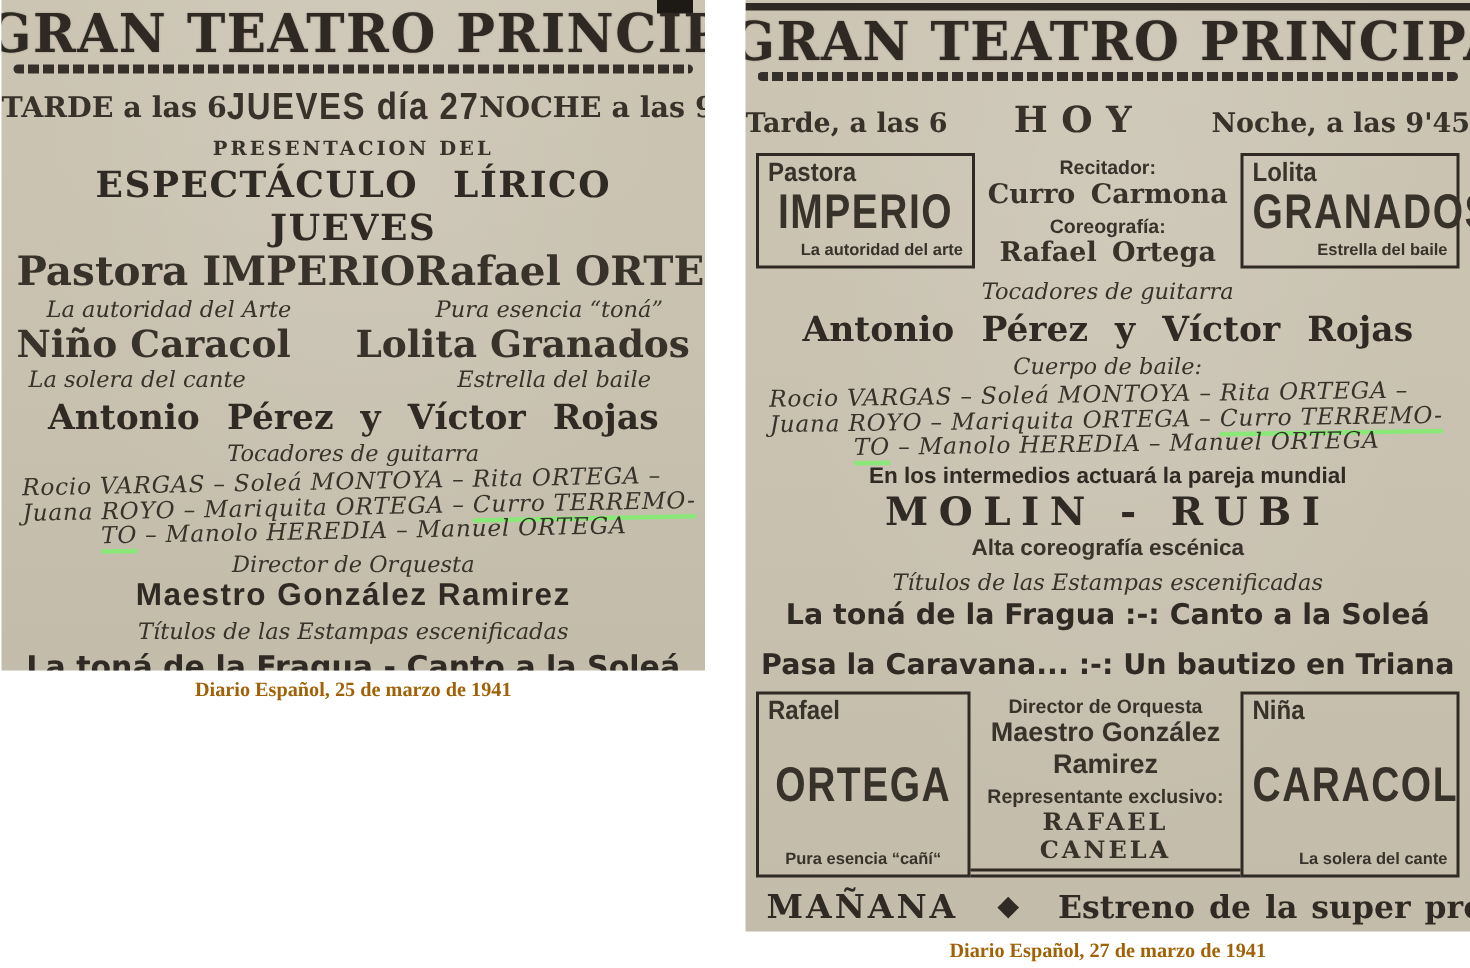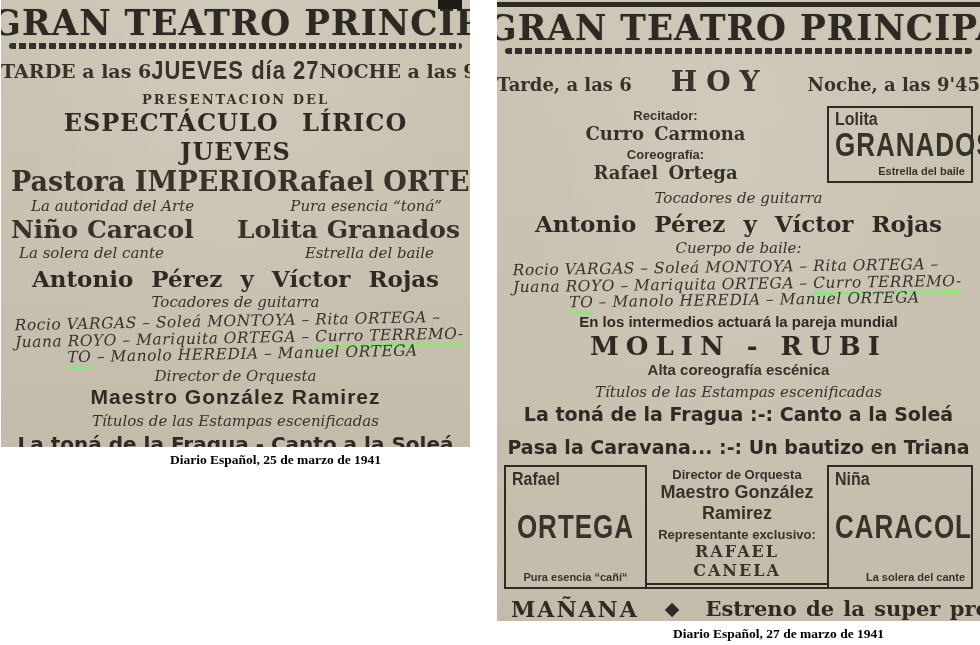--- a/index.html
+++ b/index.html
@@ -34,40 +34,40 @@
     height:6px;margin:4px 8px 0 8px;
     background:repeating-linear-gradient(90deg,#35312a 0 7px, rgba(0,0,0,0) 7px 10px);
     border-radius:3px;
   }
   .schedule{
     display:flex;justify-content:space-between;align-items:baseline;
     padding:0 0;margin-top:9px;white-space:nowrap;
   }
   .sched-side{font-family:"DejaVu Serif","Liberation Serif",serif;font-weight:bold;font-size:19px;}
   .sched-mid{font-family:"Liberation Sans",sans-serif;font-weight:bold;font-size:22px;letter-spacing:1px;transform:scaleY(1.15);}
-  .sched-mid.hoy{font-family:"DejaVu Serif","Liberation Serif",serif;font-size:28px;letter-spacing:9px;transform:none;}
+  .sched-mid.hoy{font-family:"DejaVu Serif","Liberation Serif",serif;font-size:24px;letter-spacing:9px;transform:none;}
 
   .presentacion{font-size:13px;letter-spacing:2px;margin-top:8px;}
   .show-title{font-size:24px;word-spacing:14px;margin-top:1px;letter-spacing:1px;}
   .two-col{display:flex;justify-content:space-between;align-items:baseline;padding:0 10px;}
   .star-name{font-size:27px;white-space:nowrap;}
   .sub-ital{font-size:15px;}
   .second-name{font-size:25px;white-space:nowrap;}
   .antonio{font-size:23px;word-spacing:10px;margin-top:3px;white-space:nowrap;}
   .toc-label{font-size:15px;margin-top:1px;}
   .cast{font-size:15.5px;line-height:1.07;margin-top:2px;transform:rotate(-1.1deg);letter-spacing:.5px;white-space:nowrap;}
   .hl{border-bottom:3px solid #8ae879;}
   .dir-label{font-size:15px;margin-top:4px;}
   .maestro{font-size:21px;letter-spacing:1px;margin-top:0;}
   .estampas-label{font-size:15px;margin-top:3px;}
   .estampa-line{font-family:"DejaVu Sans","Liberation Sans",sans-serif;font-weight:bold;font-size:20px;margin-top:2px;white-space:nowrap;}
 
   .caption{
     position:absolute;font-family:"Liberation Serif",serif;font-weight:bold;
-    font-size:13.5px;color:#000000;text-align:center;margin-left:40px;
+    font-size:13.5px;color:#a16207;text-align:center;
   }
   .caption-left{left:1px;top:452px;width:469px;}
   .caption-right{left:497px;top:626px;width:483px;}
 
   .top-rule{height:5px;background:#2e2a23;margin:2px 0 3px 0;}
   .corner-mark{position:absolute;top:0;right:8px;width:24px;height:9px;background:#1d1a15;}
 
   .boxes-row{display:flex;justify-content:space-between;align-items:stretch;padding:0 7px;margin-top:8px;}
   .adbox{
     border:2.5px solid #2f2b24;padding:3px 6px 4px 6px;width:146px;box-sizing:border-box;
@@ -152,20 +152,25 @@
   <div class="masthead" style="margin-top:4px;">GRAN TEATRO PRINCIPAL</div>
   <div class="dotted-rule"></div>
 
   <div class="schedule" style="margin-top:11px;">
     <span class="sched-side" style="font-size:18px;">Tarde, a las 6</span>
     <span class="sched-mid hoy">HOY</span>
     <span class="sched-side" style="font-size:18px;">Noche, a las 9'45</span>
   </div>
 
   <div class="boxes-row">
+    <div class="adbox">
+      <div class="bx-top">Pastora</div>
+      <div class="bx-main">IMPERIO</div>
+      <div class="bx-sub">La autoridad del arte</div>
+    </div>
     <div class="mid-credits">
       <div class="cred-label">Recitador:</div>
       <div class="cred-name">Curro Carmona</div>
       <div class="cred-label" style="margin-top:3px;">Coreografía:</div>
       <div class="cred-name">Rafael Ortega</div>
     </div>
     <div class="adbox">
       <div class="bx-top">Lolita</div>
       <div class="bx-main">GRANADOS</div>
       <div class="bx-sub">Estrella del baile</div>

